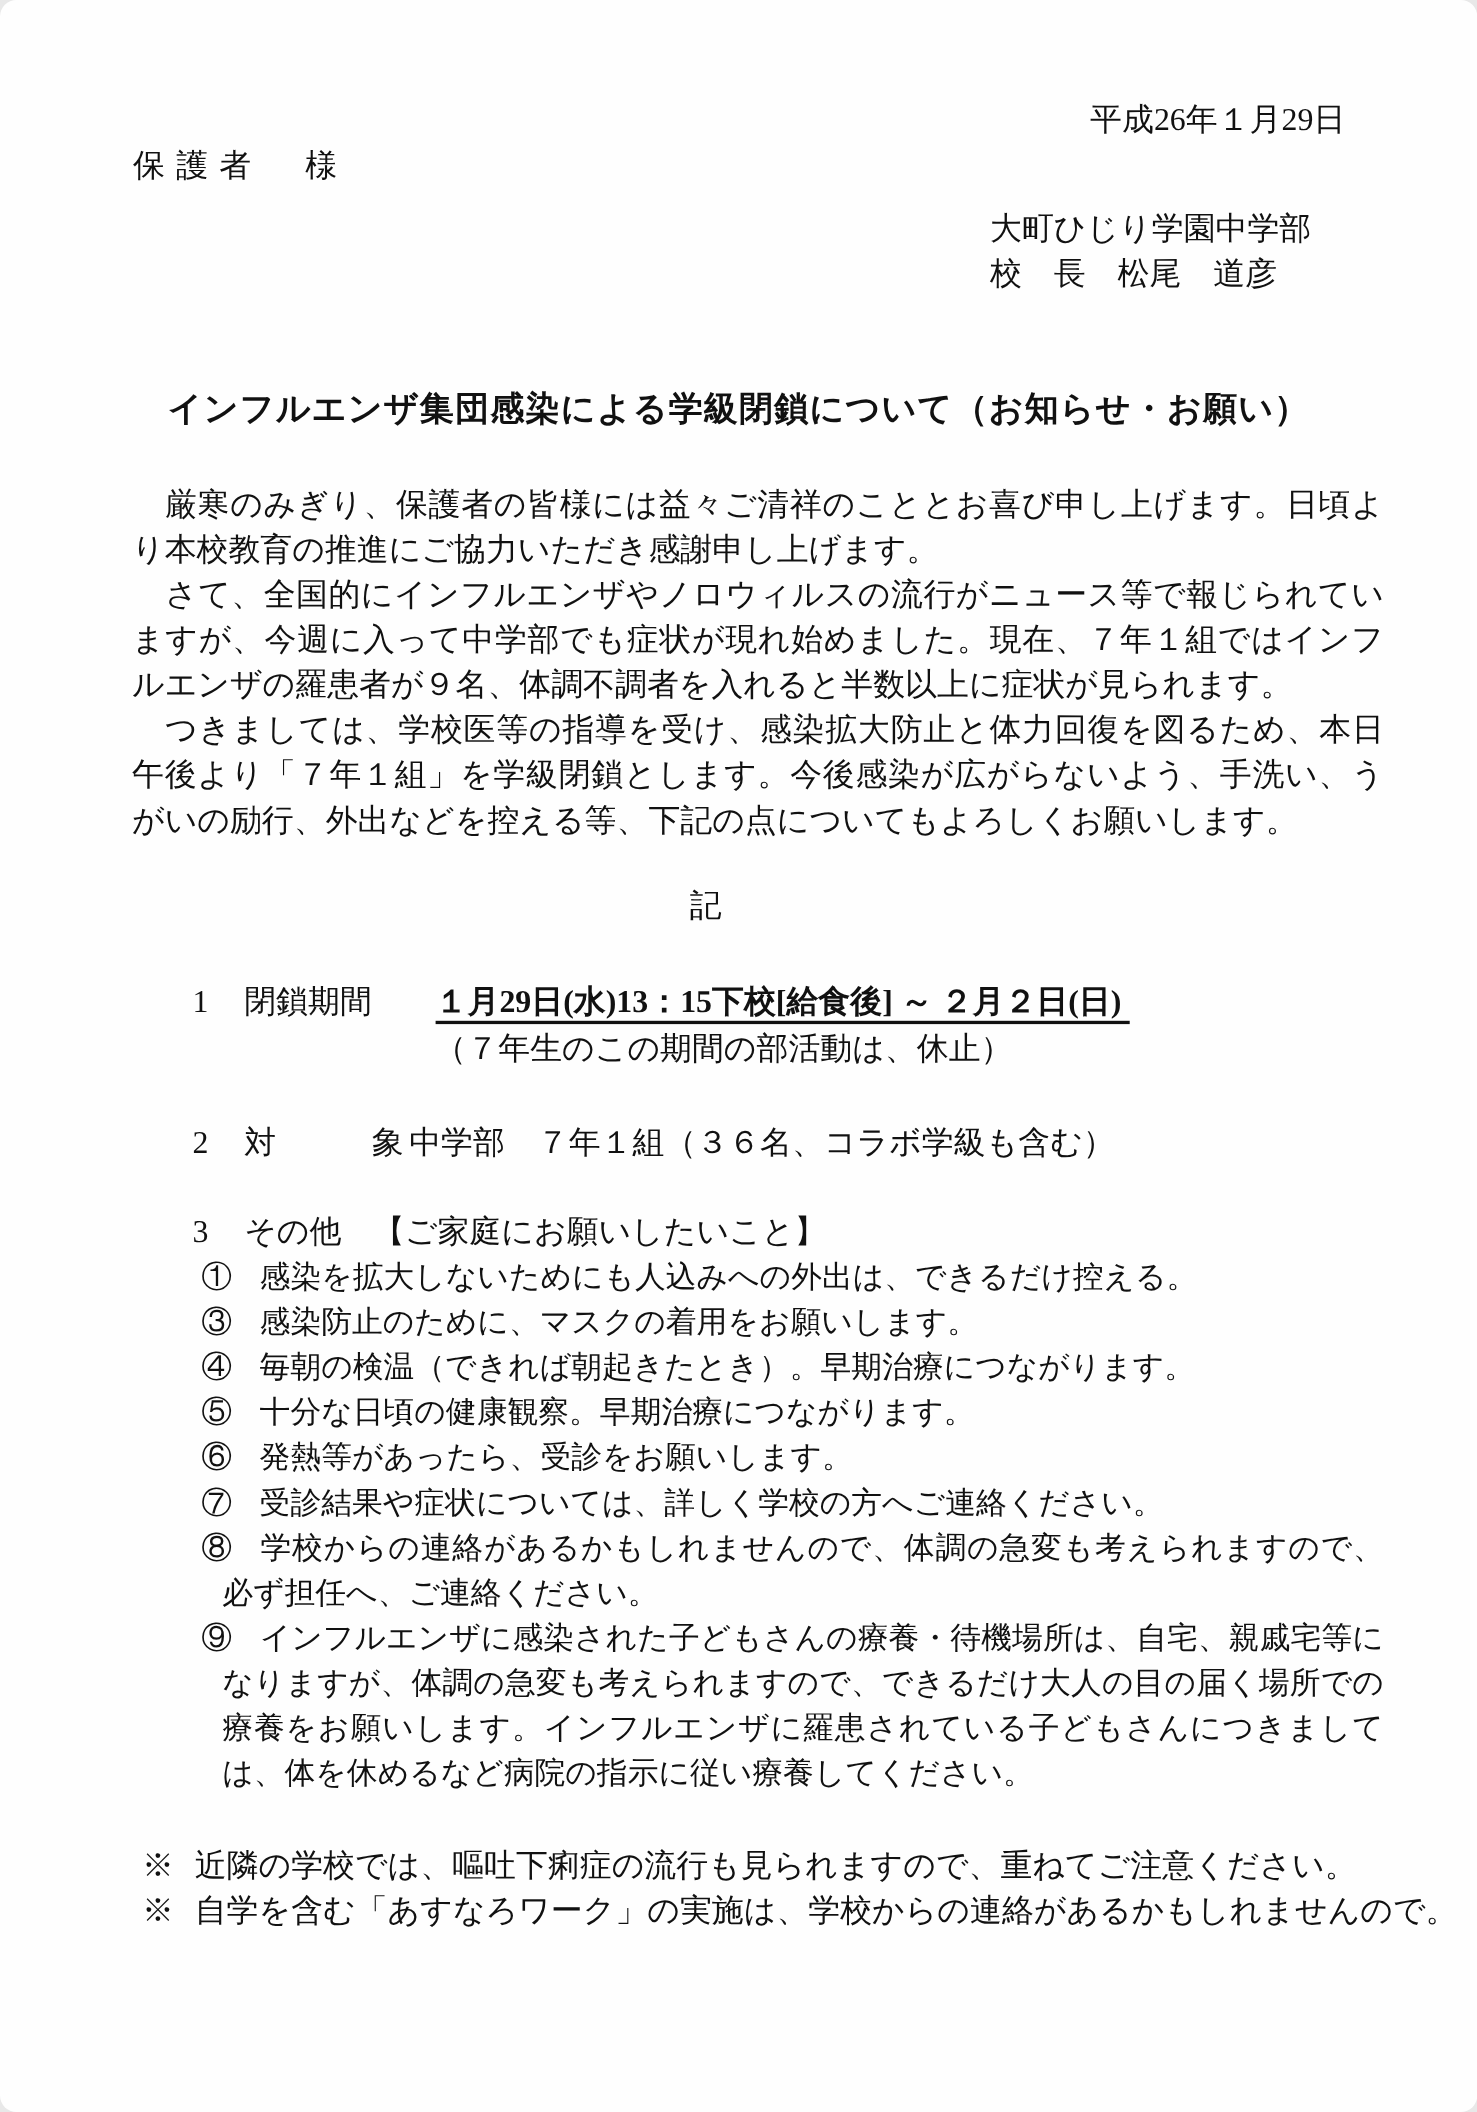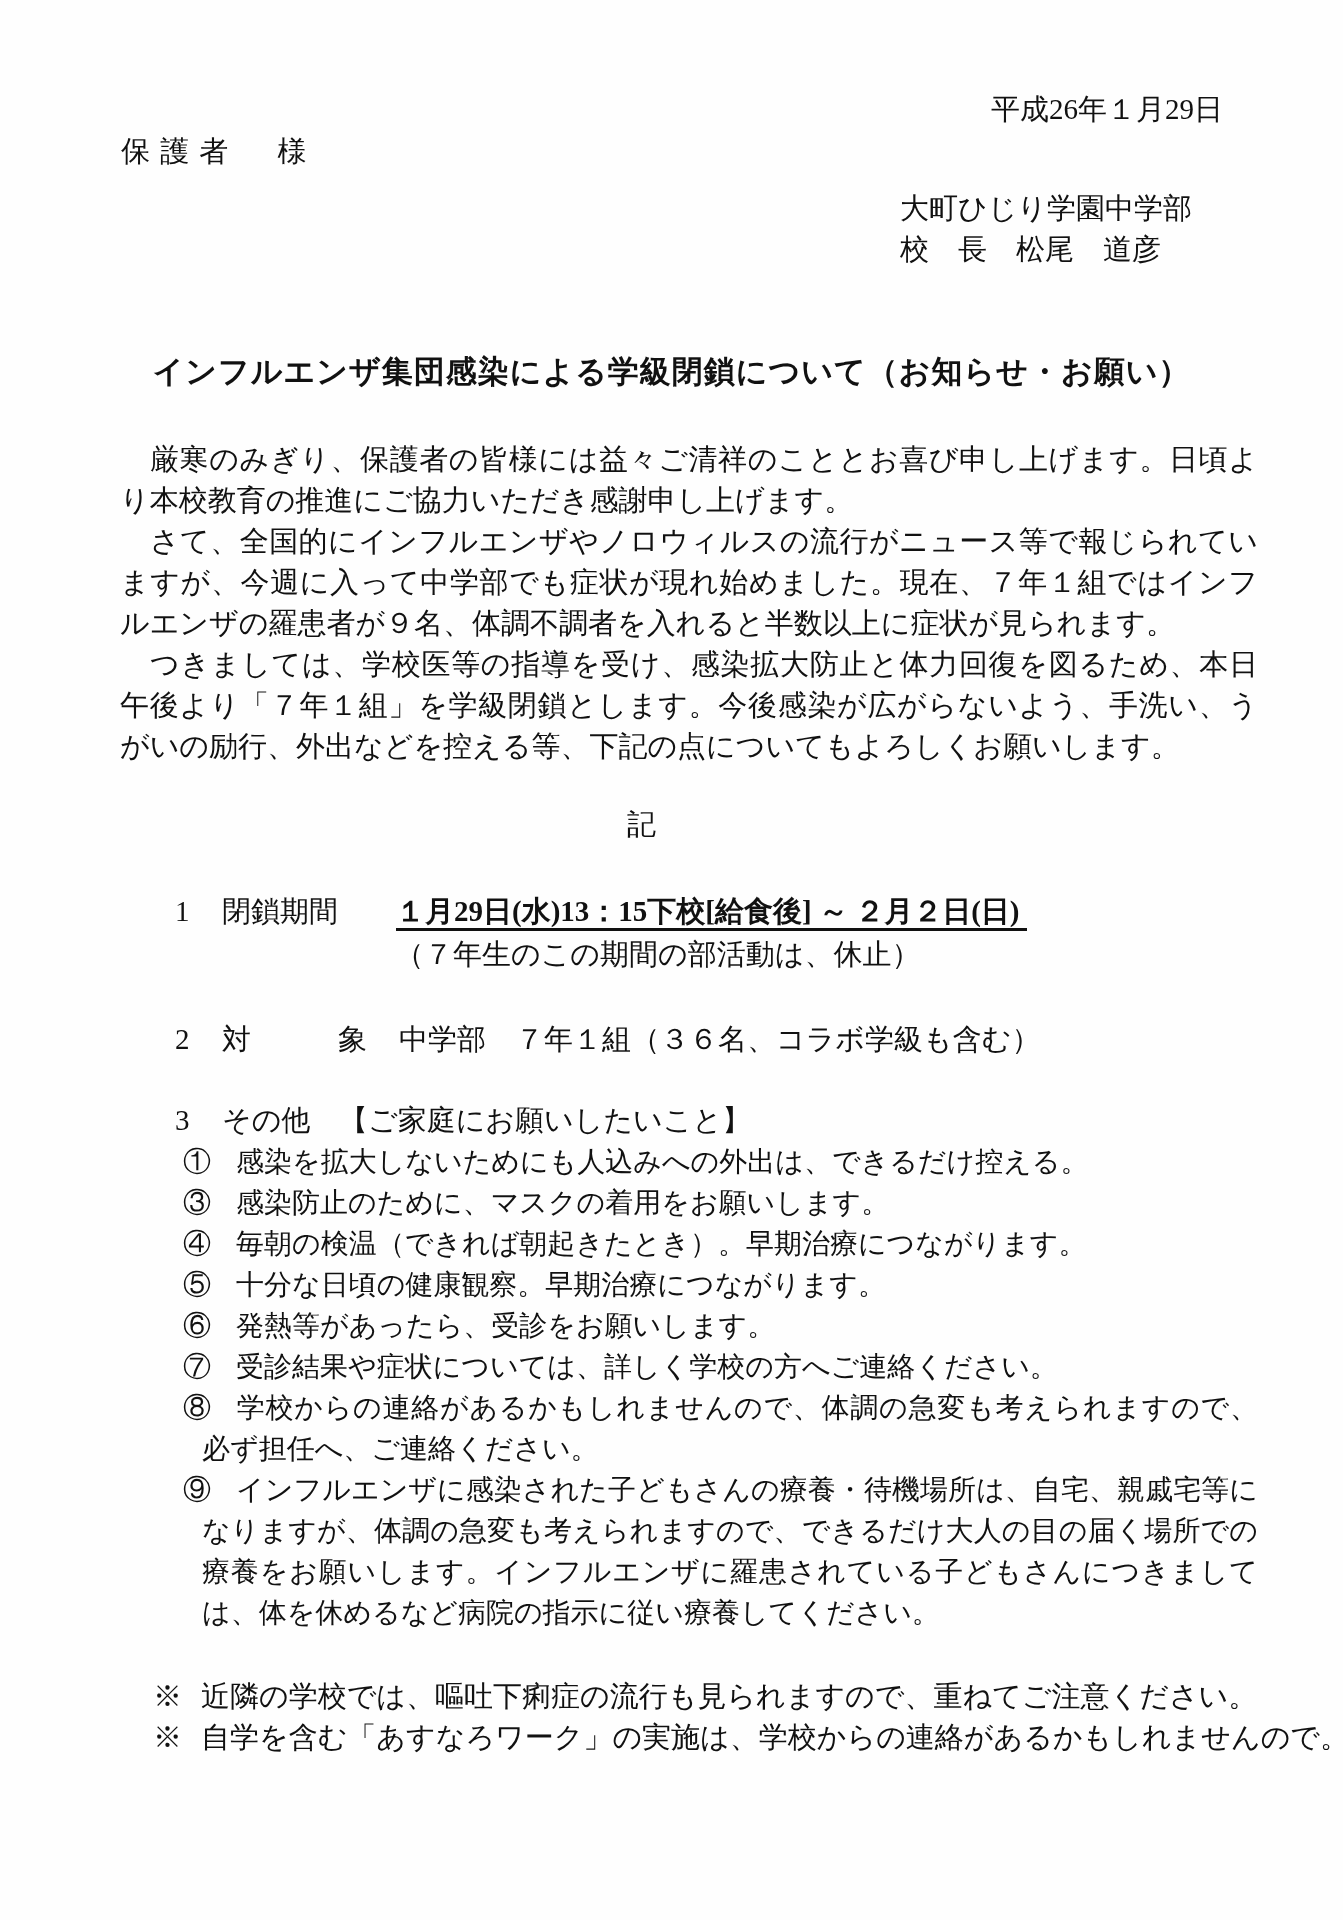--- a/index.html
+++ b/index.html
@@ -8,20 +8,21 @@
       position: relative;
       width: 1343px;
       height: 1920px;
       margin: 0 auto;
       background: #fefefe;
       color: #111;
       font-family: "Liberation Serif", "DejaVu Serif", serif;
       font-size: 29px;
       line-height: 41px;
       overflow: hidden;
+      border-radius: 15px;
     }
     .date-line {
       margin: 89px 120px 0 0;
       text-align: right;
     }
     .addressee {
       margin: 1px 0 16px 121px;
       letter-spacing: 0.35em;
     }
     .sender-block {
@@ -52,31 +53,31 @@
     .item-3 { margin-top: 40px; }
     .item-num { display: inline-block; width: 47px; }
     .item-label { display: inline-block; width: 117px; white-space: nowrap; }
     .item-value-1 {
       margin-left: 57px;
       font-weight: bold;
       border-bottom: 3px solid #111;
       padding: 0 8px 1px 0;
       white-space: nowrap;
     }
-    .item-value-2 { margin-left: 60px; white-space: nowrap; }
+    .item-value-2 { margin-left: 33px; white-space: nowrap; }
     .item-value-3 { white-space: nowrap; }
     .item-note { margin: 2px 0 4px 395px; }
     .requests {
       margin: 0 85px 0 202px;
       font-size: 28px;
     }
     .request-row { text-indent: -19px; text-align: justify; }
     .request-num { display: inline-block; width: 53px; text-indent: 0; }
     .notes { margin: 43px 40px 0 129px; }
-    .note-row { white-space: nowrap; margin-left: 24px; }
+    .note-row { white-space: nowrap; }
     .note-mark { display: inline-block; width: 48px; }
   </style>
 </head>
 <body>
 
 <div class="page">
 
   <div class="date-line">平成26年１月29日</div>
 
   <div class="addressee">保護者　様</div>

